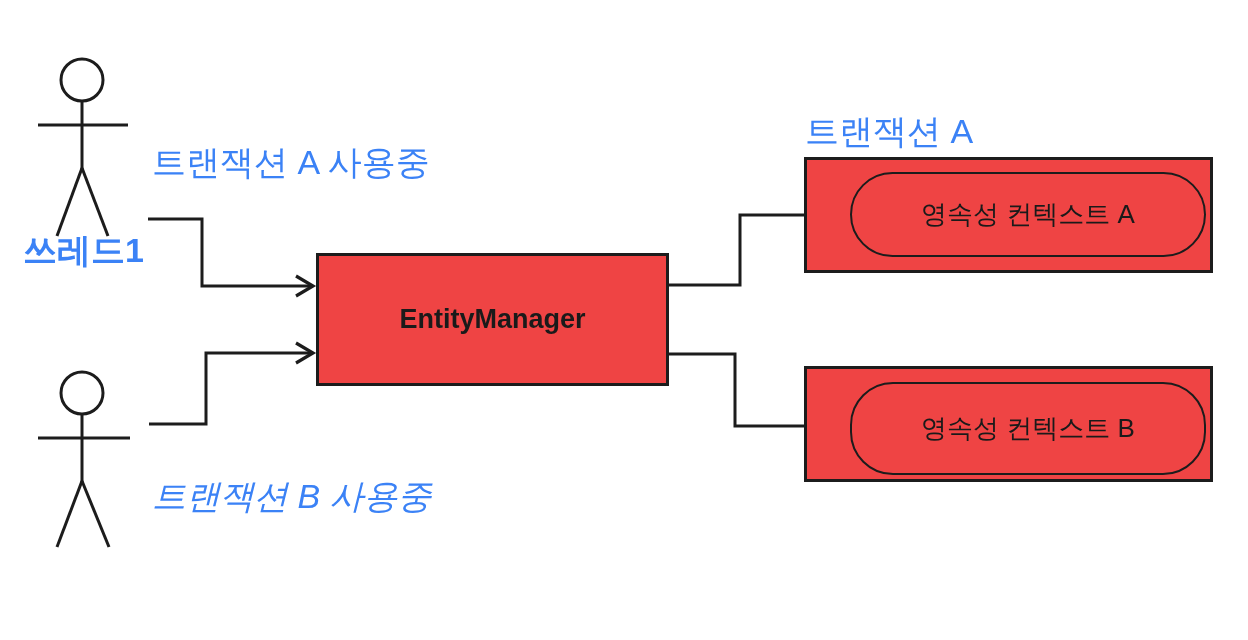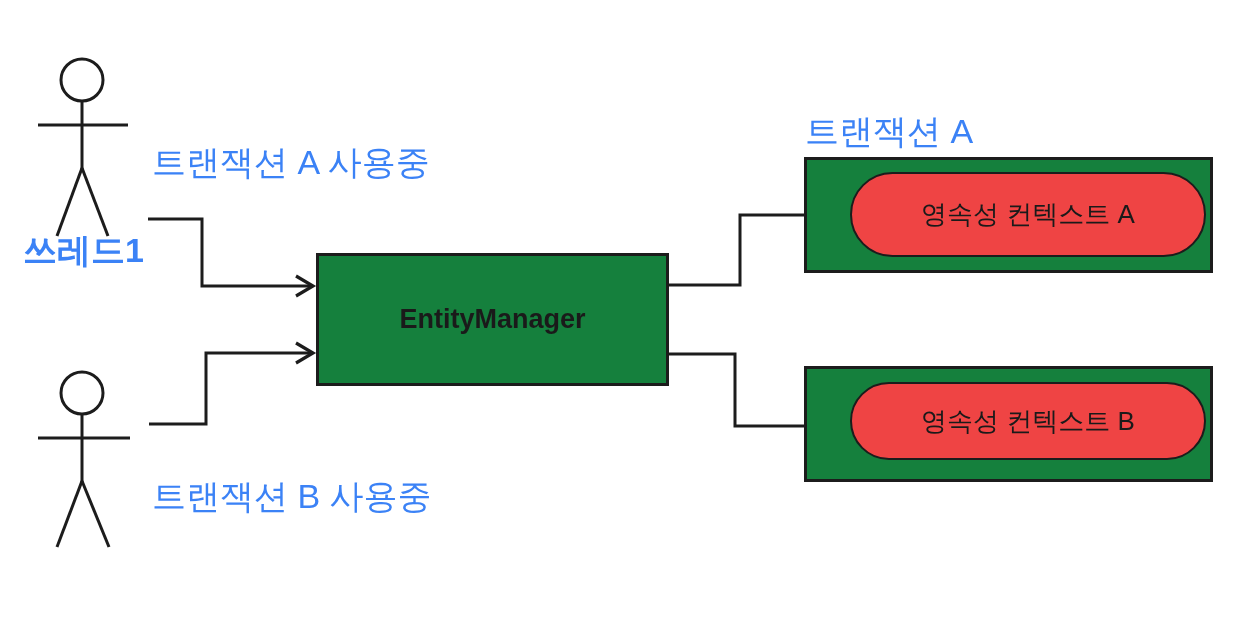--- a/index.html
+++ b/index.html
@@ -26,21 +26,21 @@
     font-size: 34px;
     line-height: 30px;
     white-space: nowrap;
   }
   .label.bold { font-weight: bold; }
   .label.center { text-align: right; }
 
   .box {
     position: absolute;
     border: 3px solid #1c1c1c;
-    background: #15803d;
+    background: #ef4444;
     display: flex;
     align-items: center;
     justify-content: center;
   }
 
   .em-box {
     left: 316px; top: 253px;
     width: 353px; height: 133px;
     font-weight: bold;
     font-size: 27px;
@@ -56,26 +56,26 @@
     border-radius: 43px;
     background: #ef4444;
     display: flex;
     align-items: center;
     justify-content: center;
     font-size: 26px;
     color: #1a1a1a;
     white-space: nowrap;
   }
   .stadium-a { left: 850px; top: 172px; width: 356px; height: 85px; }
-  .stadium-b { left: 850px; top: 382px; width: 356px; height: 78px; }
+  .stadium-b { left: 850px; top: 382px; width: 356px; height: 93px; }
 
   .actor-name-1 { left: 22px; top: 235px; width: 122px; }
   .actor-name-2 { left: 22px; top: 551px; width: 126px; }
   .status-a { left: 152px; top: 147px; }
-  .status-b { left: 152px; top: 481px; }
+  .status-b { left: 152px; top: 481px; font-style: italic; }
   .tx-title-a { left: 805px; top: 116px; }
   .tx-title-b { left: 805px; top: 326px; }
 </style>
 </head>
 <body>
 
 <div class="canvas">
 
   <svg class="layer-svg" viewBox="0 0 1248 640" fill="none" stroke="#1c1c1c" stroke-width="3">
 

